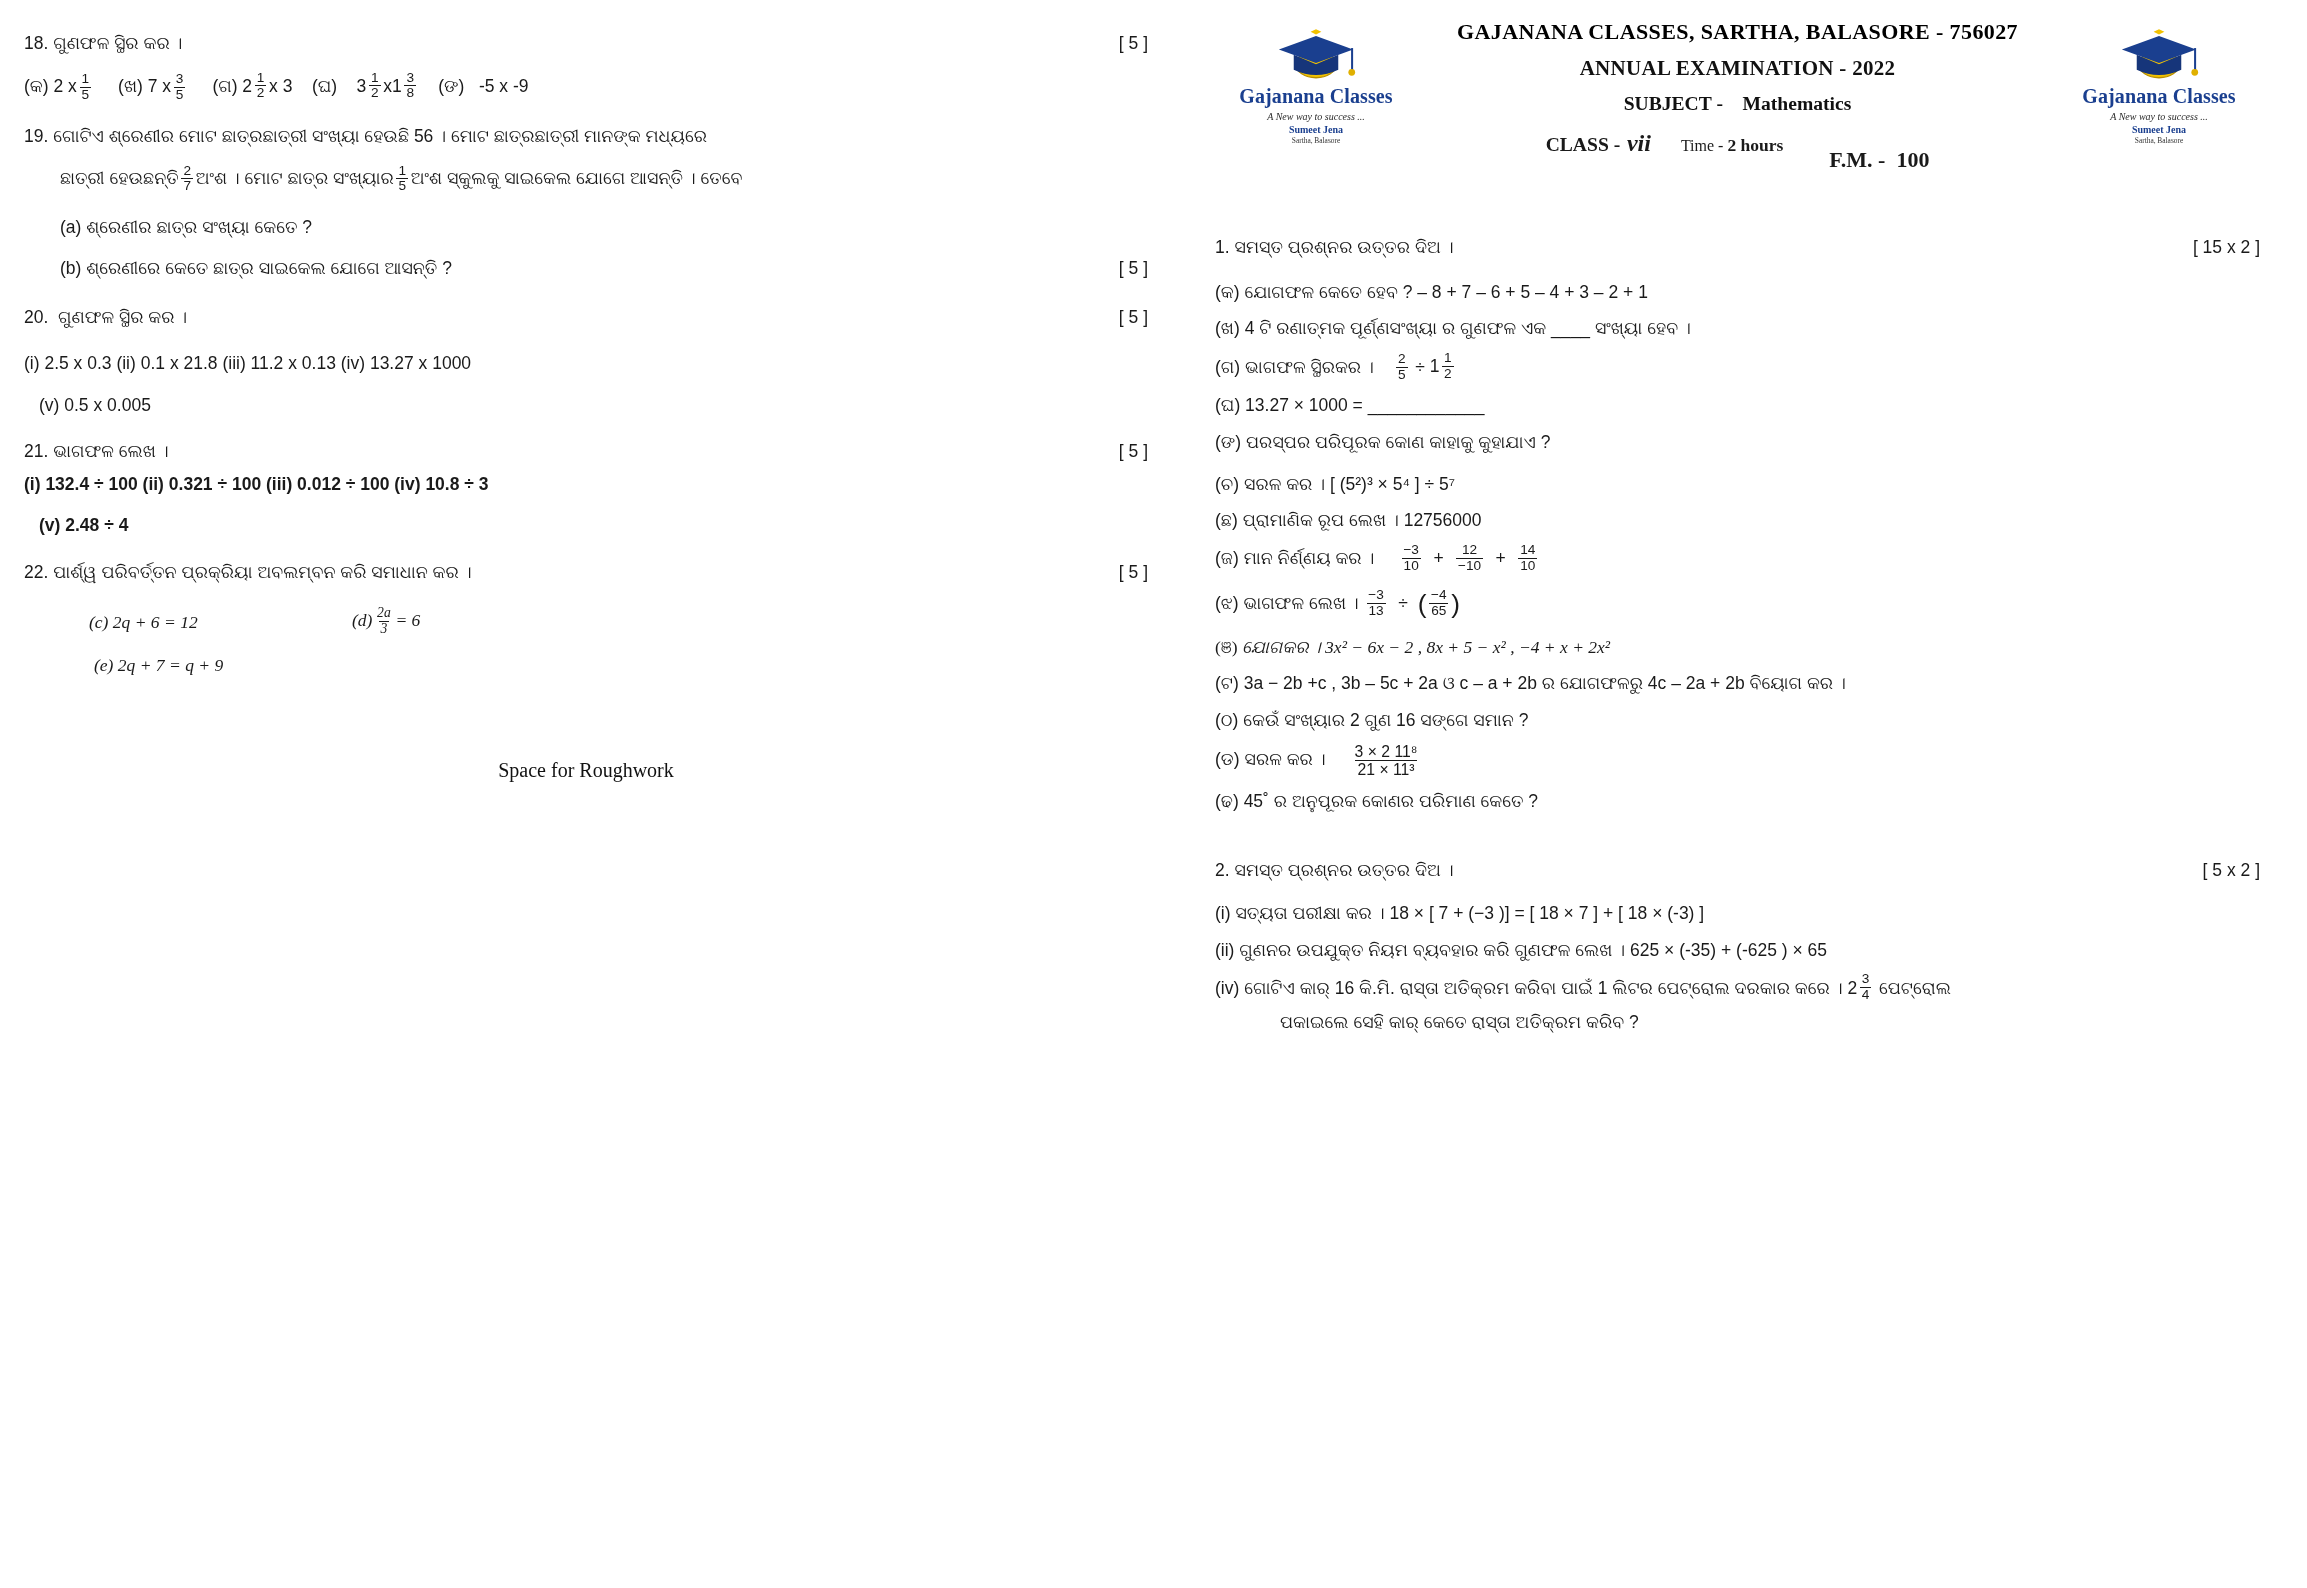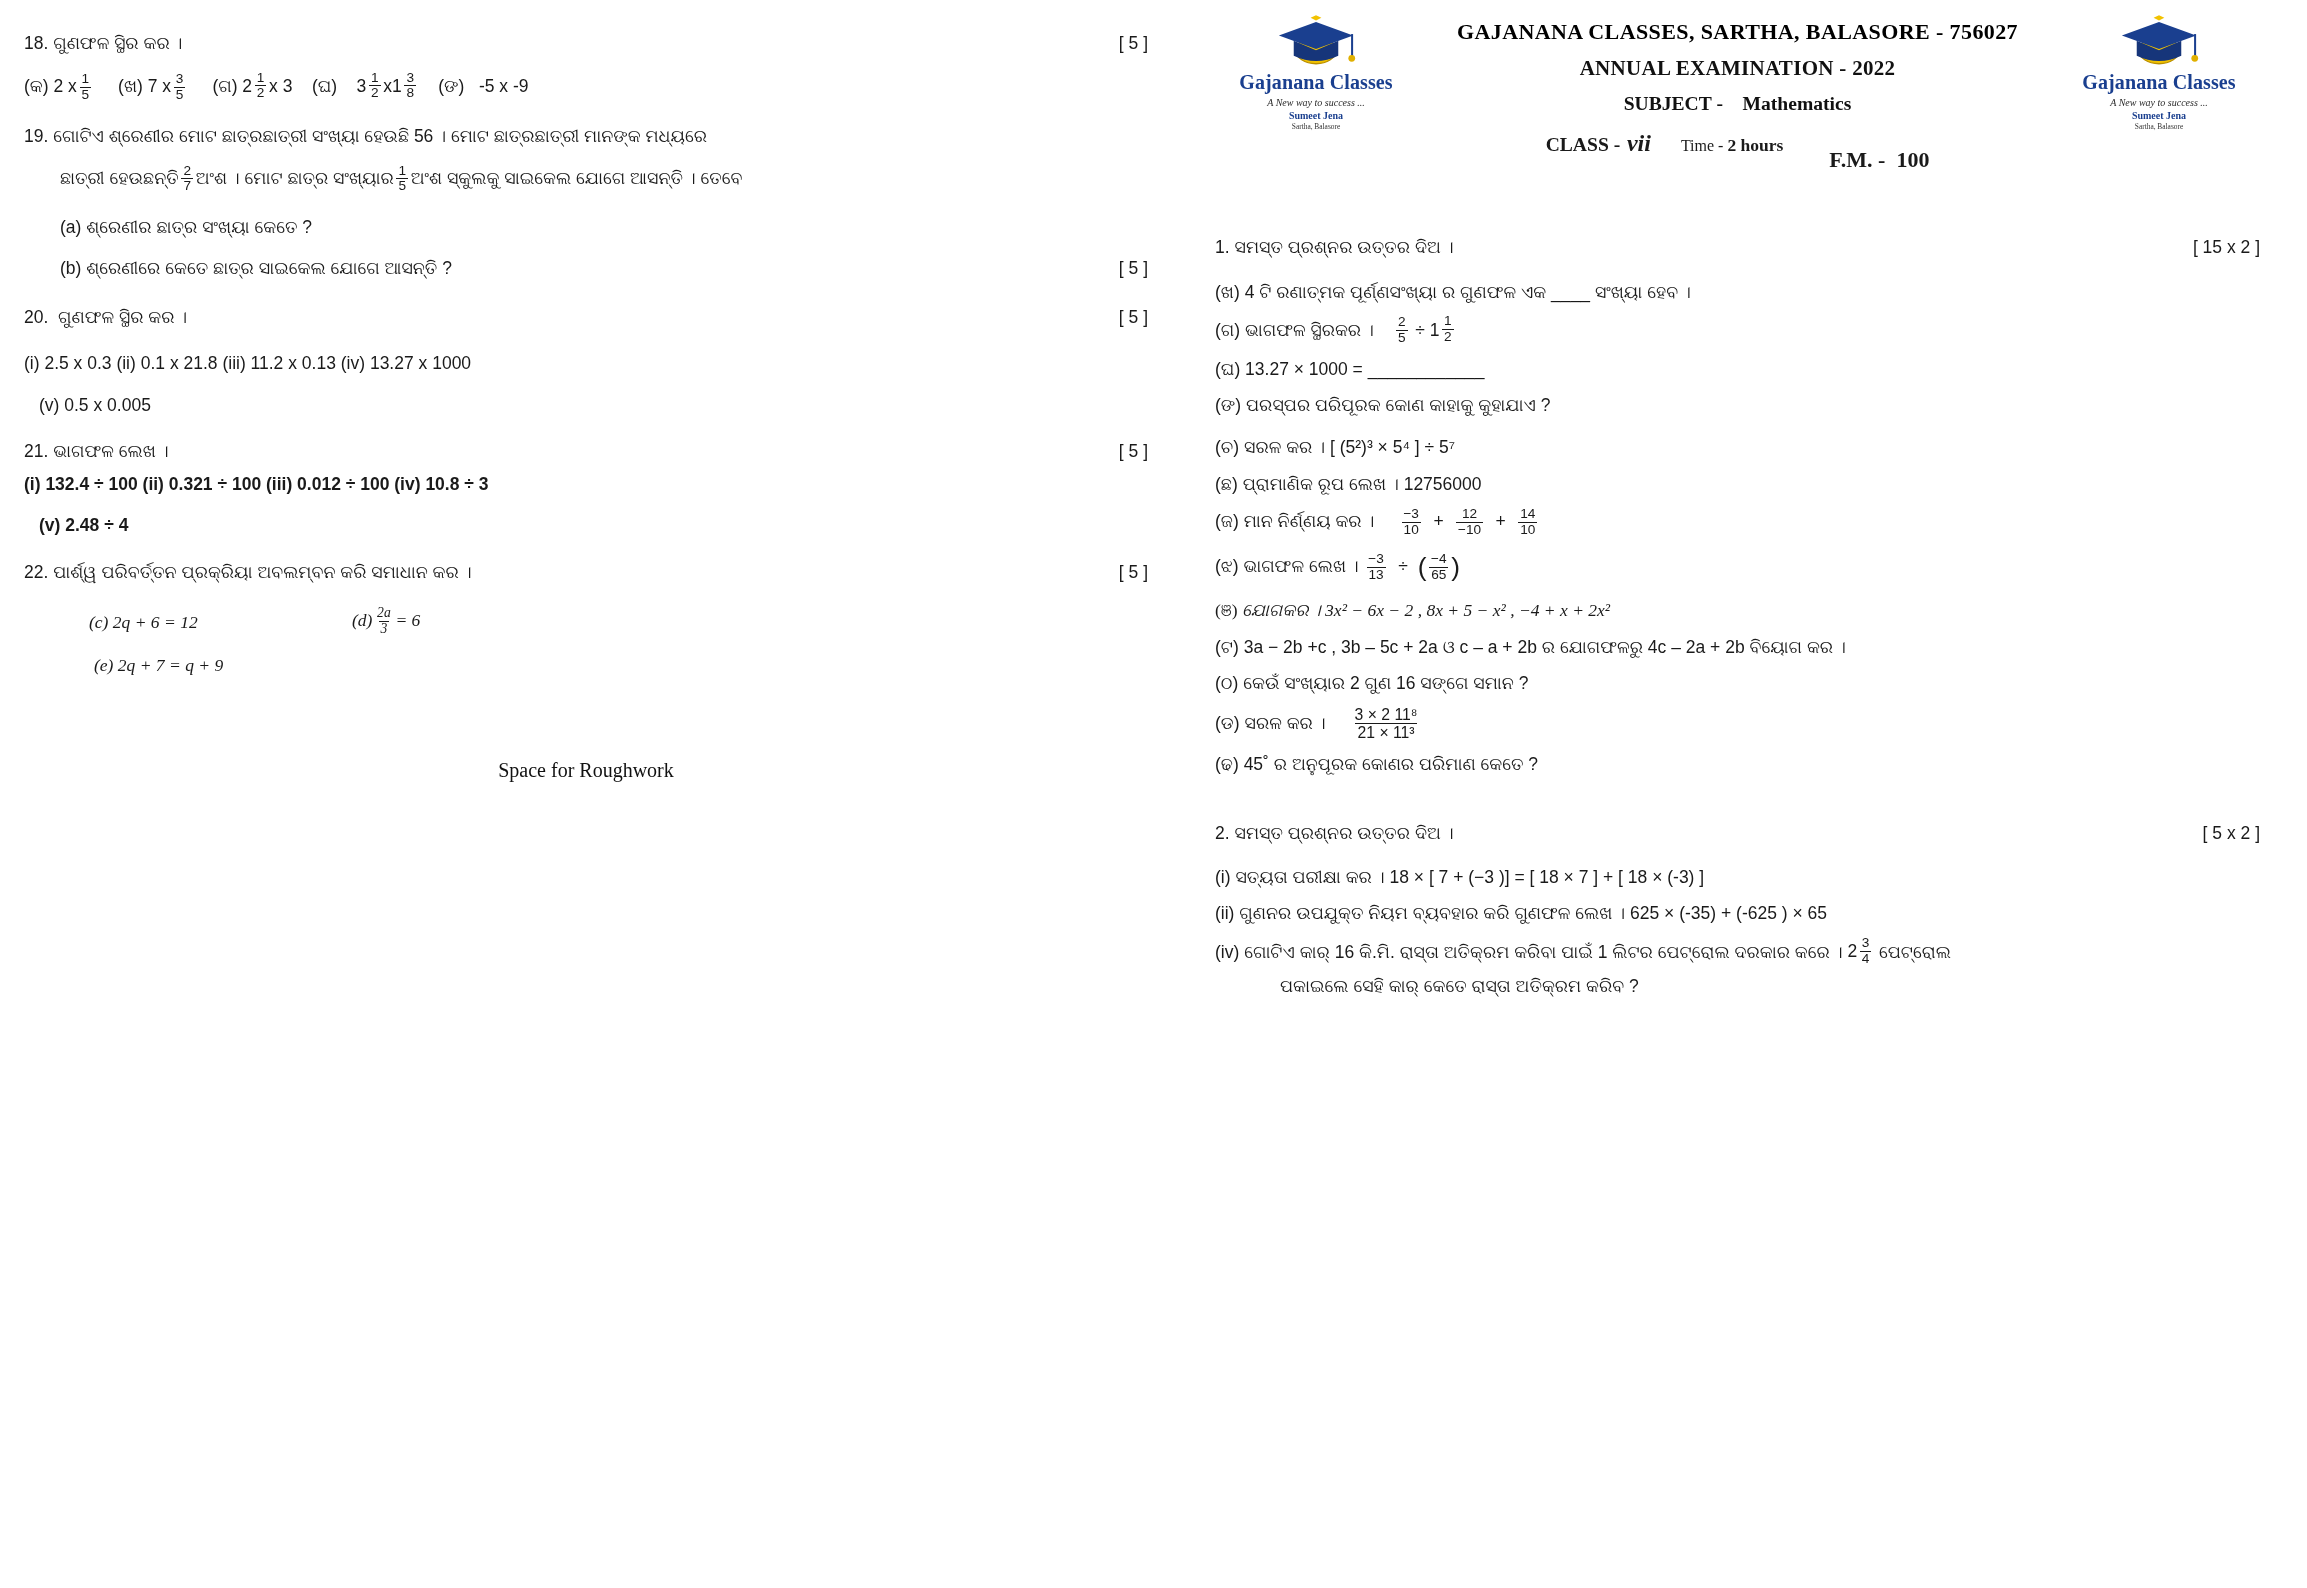--- a/index.html
+++ b/index.html
@@ -34,21 +34,21 @@
     padding: 8px 47px 0 27px;
   }
 
   
   .header {
     position: relative;
     height: 202px;
   }
   .logo {
     position: absolute;
-    top: 4px;
+    top: 18px;
     width: 202px;
     text-align: center;
   }
   .logo-left { left: 0px; }
   .logo-right { right: 0px; }
   .logo-badge {
     width: 89px;
     height: 58px;
     margin: 0 auto;
     position: relative;
@@ -372,20 +372,24 @@
         </div>
       </div>
     </div>
 
     <div class="q-right" style="margin-top:24px;margin-bottom:17.5px;">
       <span>1.</span>
       <span>ସମସ୍ତ ପ୍ରଶ୍ନର ଉତ୍ତର ଦିଅ ।</span>
       <span class="marks">[ 15 x 2 ]</span>
     </div>
 
+    <div class="q-right">
+      <span>(କ)</span>
+      <span>ଯୋଗଫଳ କେତେ ହେବ ? – 8 + 7 – 6 + 5 – 4 + 3 – 2 + 1</span>
+    </div>
 
     <div class="q-right">
       <span>(ଖ)</span>
       <span>4 ଟି ରଣାତ୍ମକ ପୂର୍ଣ୍ଣସଂଖ୍ୟା ର ଗୁଣଫଳ ଏକ ____ ସଂଖ୍ୟା ହେବ ।</span>
     </div>
 
     <div class="q-right">
       <span>(ଗ)</span>
       <span>ଭାଗଫଳ ସ୍ଥିରକର ।</span>
       &nbsp;&nbsp;&nbsp;<span class="frac">

